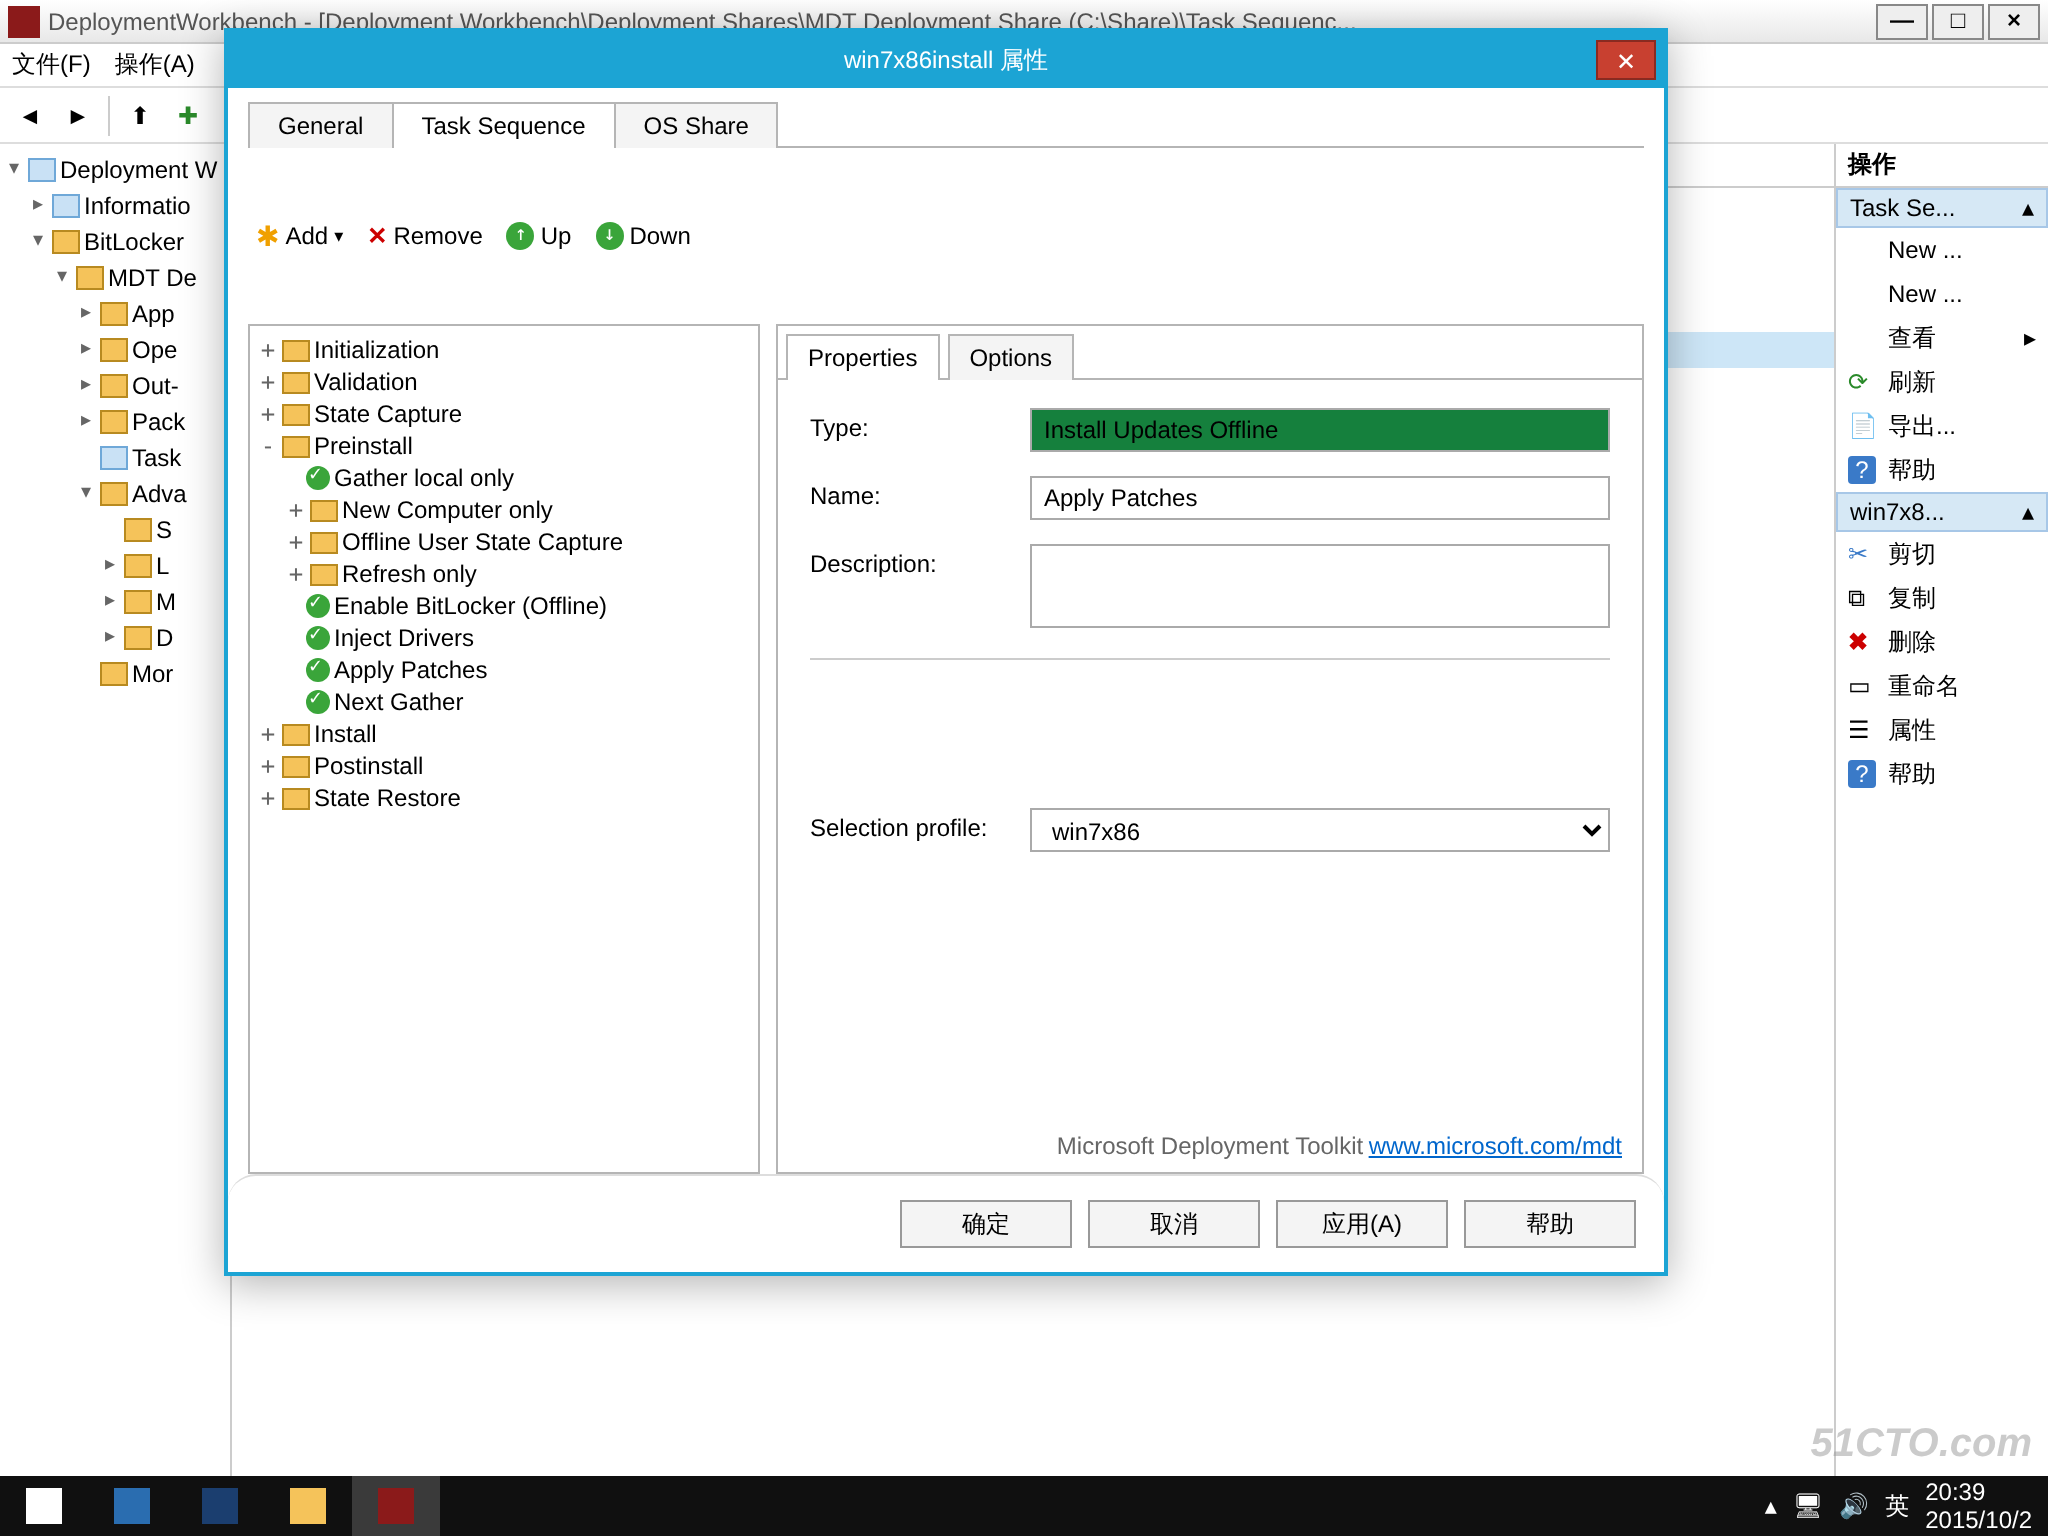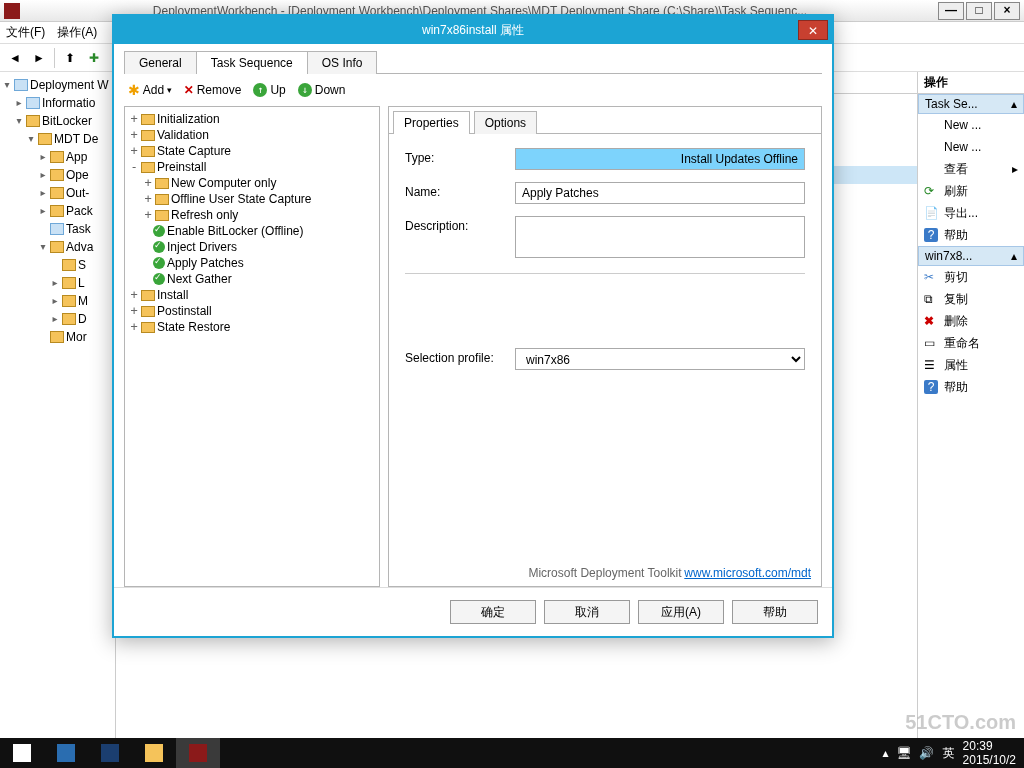--- a/index.html
+++ b/index.html
@@ -1,21 +1,21 @@
 <!DOCTYPE html>
 <html><head>
 <meta charset="utf-8">
 <style>
 * { margin:0; padding:0; box-sizing:border-box; font-family:"Microsoft YaHei",Tahoma,sans-serif; font-size:12px; }
 body { background:#fff; width:1024px; height:768px; overflow:hidden; position:relative; }
 
 .main-window { position:absolute; inset:0; display:flex; flex-direction:column; }
 .main-titlebar { height:22px; background:linear-gradient(#fff,#e8e8e8); border-bottom:1px solid #ccc; display:flex; align-items:center; padding:0 4px; }
 .main-titlebar .t-icon { width:16px; height:16px; background:#8b1a1a; margin-right:4px; }
-.main-titlebar .t-text { flex:1; color:#555; white-space:nowrap; overflow:hidden;text-align:center; }
+.main-titlebar .t-text { flex:1; color:#555; white-space:nowrap; overflow:hidden; }
 .main-titlebar .winbtn { width:26px; height:18px; border:1px solid #888; background:#eee; margin-left:2px; text-align:center; line-height:15px; font-weight:bold; }
 
 .menubar { height:22px; display:flex; align-items:center; padding:0 6px; gap:12px; color:#000; border-bottom:1px solid #ddd;}
 .toolbar { height:28px; display:flex; align-items:center; padding:0 4px; gap:2px; border-bottom:1px solid #ddd; }
 .tbtn { width:22px; height:22px; border:1px solid transparent; display:flex; align-items:center; justify-content:center; }
 .sep{width:1px;height:20px;background:#ccc;margin:0 2px;}
 
 .workarea { flex:1; display:flex; overflow:hidden; }
 .left-tree { width:116px; border-right:1px solid #ccc; overflow:hidden; padding:4px 0 0 2px; white-space:nowrap; }
 .left-tree .node{display:flex;align-items:center;height:18px;gap:2px;}
@@ -38,21 +38,21 @@
 .right-pane { width:106px; display:flex; flex-direction:column; }
 .right-head { height:22px; border-bottom:1px solid #ccc; padding:0 6px; display:flex; align-items:center; font-weight:bold;}
 .right-group { background:#d6e8f5; border:1px solid #a7c7e7; padding:2px 6px; display:flex; align-items:center; justify-content:space-between;}
 .right-pane .action{display:flex;align-items:center;gap:6px;height:22px;padding:0 6px;}
 .aicon{width:14px;height:14px;display:inline-block;}
 
 
 .dialog { position:absolute; left:112px; top:14px; width:722px; height:624px; background:#fff; border:2px solid #1ca4d4; box-shadow:0 4px 20px rgba(0,0,0,.3); display:flex; flex-direction:column; }
 .dialog .dlg-title { height:28px; background:#1ca4d4; color:#fff; display:flex; align-items:center; justify-content:center; position:relative; }
 .dialog .dlg-title .close { position:absolute; right:4px; top:4px; width:30px; height:20px; background:#c84030; color:#fff; text-align:center; line-height:20px; border:1px solid #8a2a20;}
-.dlg-body { flex:1; padding:6px 10px 0 10px; display:flex; flex-direction:column; }
+.dlg-body { flex:1; padding:6px 10px 0 10px; display:flex; flex-direction:column;gap:28px; }
 .tabrow { display:flex; border-bottom:1px solid #b5b5b5; }
 .tab { padding:4px 14px; border:1px solid #b5b5b5; border-bottom:none; background:#f4f4f4; margin-right:-1px; position:relative; top:1px;}
 .tab.active{background:#fff;}
 .seq-toolbar{display:flex;align-items:center;gap:4px;padding:6px 0;}
 .seq-toolbar .sbtn{display:flex;align-items:center;gap:3px;padding:2px 4px;}
 .star{color:#f0a000;font-size:14px;}
 .redx{color:#c00;font-weight:bold;}
 .grn{width:14px;height:14px;border-radius:50%;background:#3aa53a;color:#fff;text-align:center;line-height:14px;font-size:10px;font-family:monospace;}
 
 .seq-area { flex:1; display:flex; gap:8px; overflow:hidden;}
@@ -65,36 +65,36 @@
 
 .seq-right { flex:1; display:flex; flex-direction:column; border:1px solid #b5b5b5; }
 .inner-tabs{display:flex;border-bottom:1px solid #b5b5b5;}
 .inner-tabs .itab{padding:4px 10px;border:1px solid #b5b5b5;border-bottom:none;margin:4px 0 -1px 4px;background:#f4f4f4;}
 .inner-tabs .itab.active{background:#fff;}
 .form-area{padding:14px 16px;flex:1;position:relative;}
 .frow{display:flex;align-items:flex-start;margin-bottom:12px;}
 .frow label{width:110px;padding-top:3px;}
 .frow .val{flex:1;}
 .txt{width:100%;border:1px solid #aaa;padding:3px 6px;background:#fff;}
-.txt.ro{background:#7dd3fc;text-align:right;}
+.txt.ro{background:#15803d;}
 textarea.txt{height:42px;resize:none;}
 select.txt{height:22px;}
 .footer-link{position:absolute;bottom:6px;right:10px;color:#0066cc;text-decoration:underline;}
 .footer-label{position:absolute;bottom:6px;left:0;right:0;text-align:center;color:#666;}
 .hr{border-top:1px solid #ccc;margin:6px 0 14px;}
 
-.dlg-buttons{display:flex;justify-content:flex-end;gap:8px;padding:12px 14px;border-top:1px solid #ddd;}
+.dlg-buttons{display:flex;justify-content:flex-end;gap:8px;padding:12px 14px;border-top:1px solid #ddd;border-radius:14px;}
 .btn{width:86px;height:24px;border:1px solid #999;background:#f4f4f4;}
 
 
 .taskbar{position:absolute;left:0;right:0;bottom:0;height:30px;background:#101010;display:flex;align-items:center;}
 .taskbar .tb{width:44px;height:30px;display:flex;align-items:center;justify-content:center;}
 .taskbar .tb.active{background:#3a3a3a;}
 .tray{margin-left:auto;display:flex;align-items:center;gap:8px;color:#fff;padding:0 8px;font-size:11px;}
-.watermark{position:absolute;right:8px;bottom:34px;color:#999;font-size:20px;font-weight:bold;opacity:.5;pointer-events:none;}
+.watermark{position:absolute;right:8px;bottom:34px;color:#999;font-size:20px;font-weight:bold;opacity:.5;pointer-events:none;font-style:italic;}
 </style>
 </head>
 <body>
 
 <div class="main-window">
   <div class="main-titlebar">
     <span class="t-icon"></span>
     <span class="t-text">DeploymentWorkbench - [Deployment Workbench\Deployment Shares\MDT Deployment Share (C:\Share)\Task Sequenc...</span>
     <span class="winbtn">—</span>
     <span class="winbtn">□</span>
@@ -307,21 +307,21 @@
 
 <div class="dialog">
   <div class="dlg-title">
     <span>win7x86install 属性</span>
     <span class="close">✕</span>
   </div>
   <div class="dlg-body">
     <div class="tabrow">
       <div class="tab">General</div>
       <div class="tab active">Task Sequence</div>
-      <div class="tab">OS Info</div>
+      <div class="tab">OS Share</div>
     </div>
     <div class="seq-toolbar">
       <span class="sbtn">
           <span class="star">✱</span>
           <span>Add</span>
           <span style="font-size:9px">▾</span>
         </span>
       <span class="sbtn">
           <span class="redx">✕</span>
           <span>Remove</span>
@@ -349,20 +349,25 @@
           </div>
         <div class="tn">
             <span class="pm">+</span>
             <span class="fld2"></span>
             <span>State Capture</span>
           </div>
         <div class="tn">
             <span class="pm">-</span>
             <span class="fld2"></span>
             <span>Preinstall</span>
+          </div>
+        <div class="tn">
+            <span style="width:22px"></span>
+            <span class="ck"></span>
+            <span>Gather local only</span>
           </div>
         <div class="tn">
             <span style="width:12px"></span>
             <span class="pm">+</span>
             <span class="fld2"></span>
             <span>New Computer only</span>
           </div>
         <div class="tn">
             <span style="width:12px"></span>
             <span class="pm">+</span>

